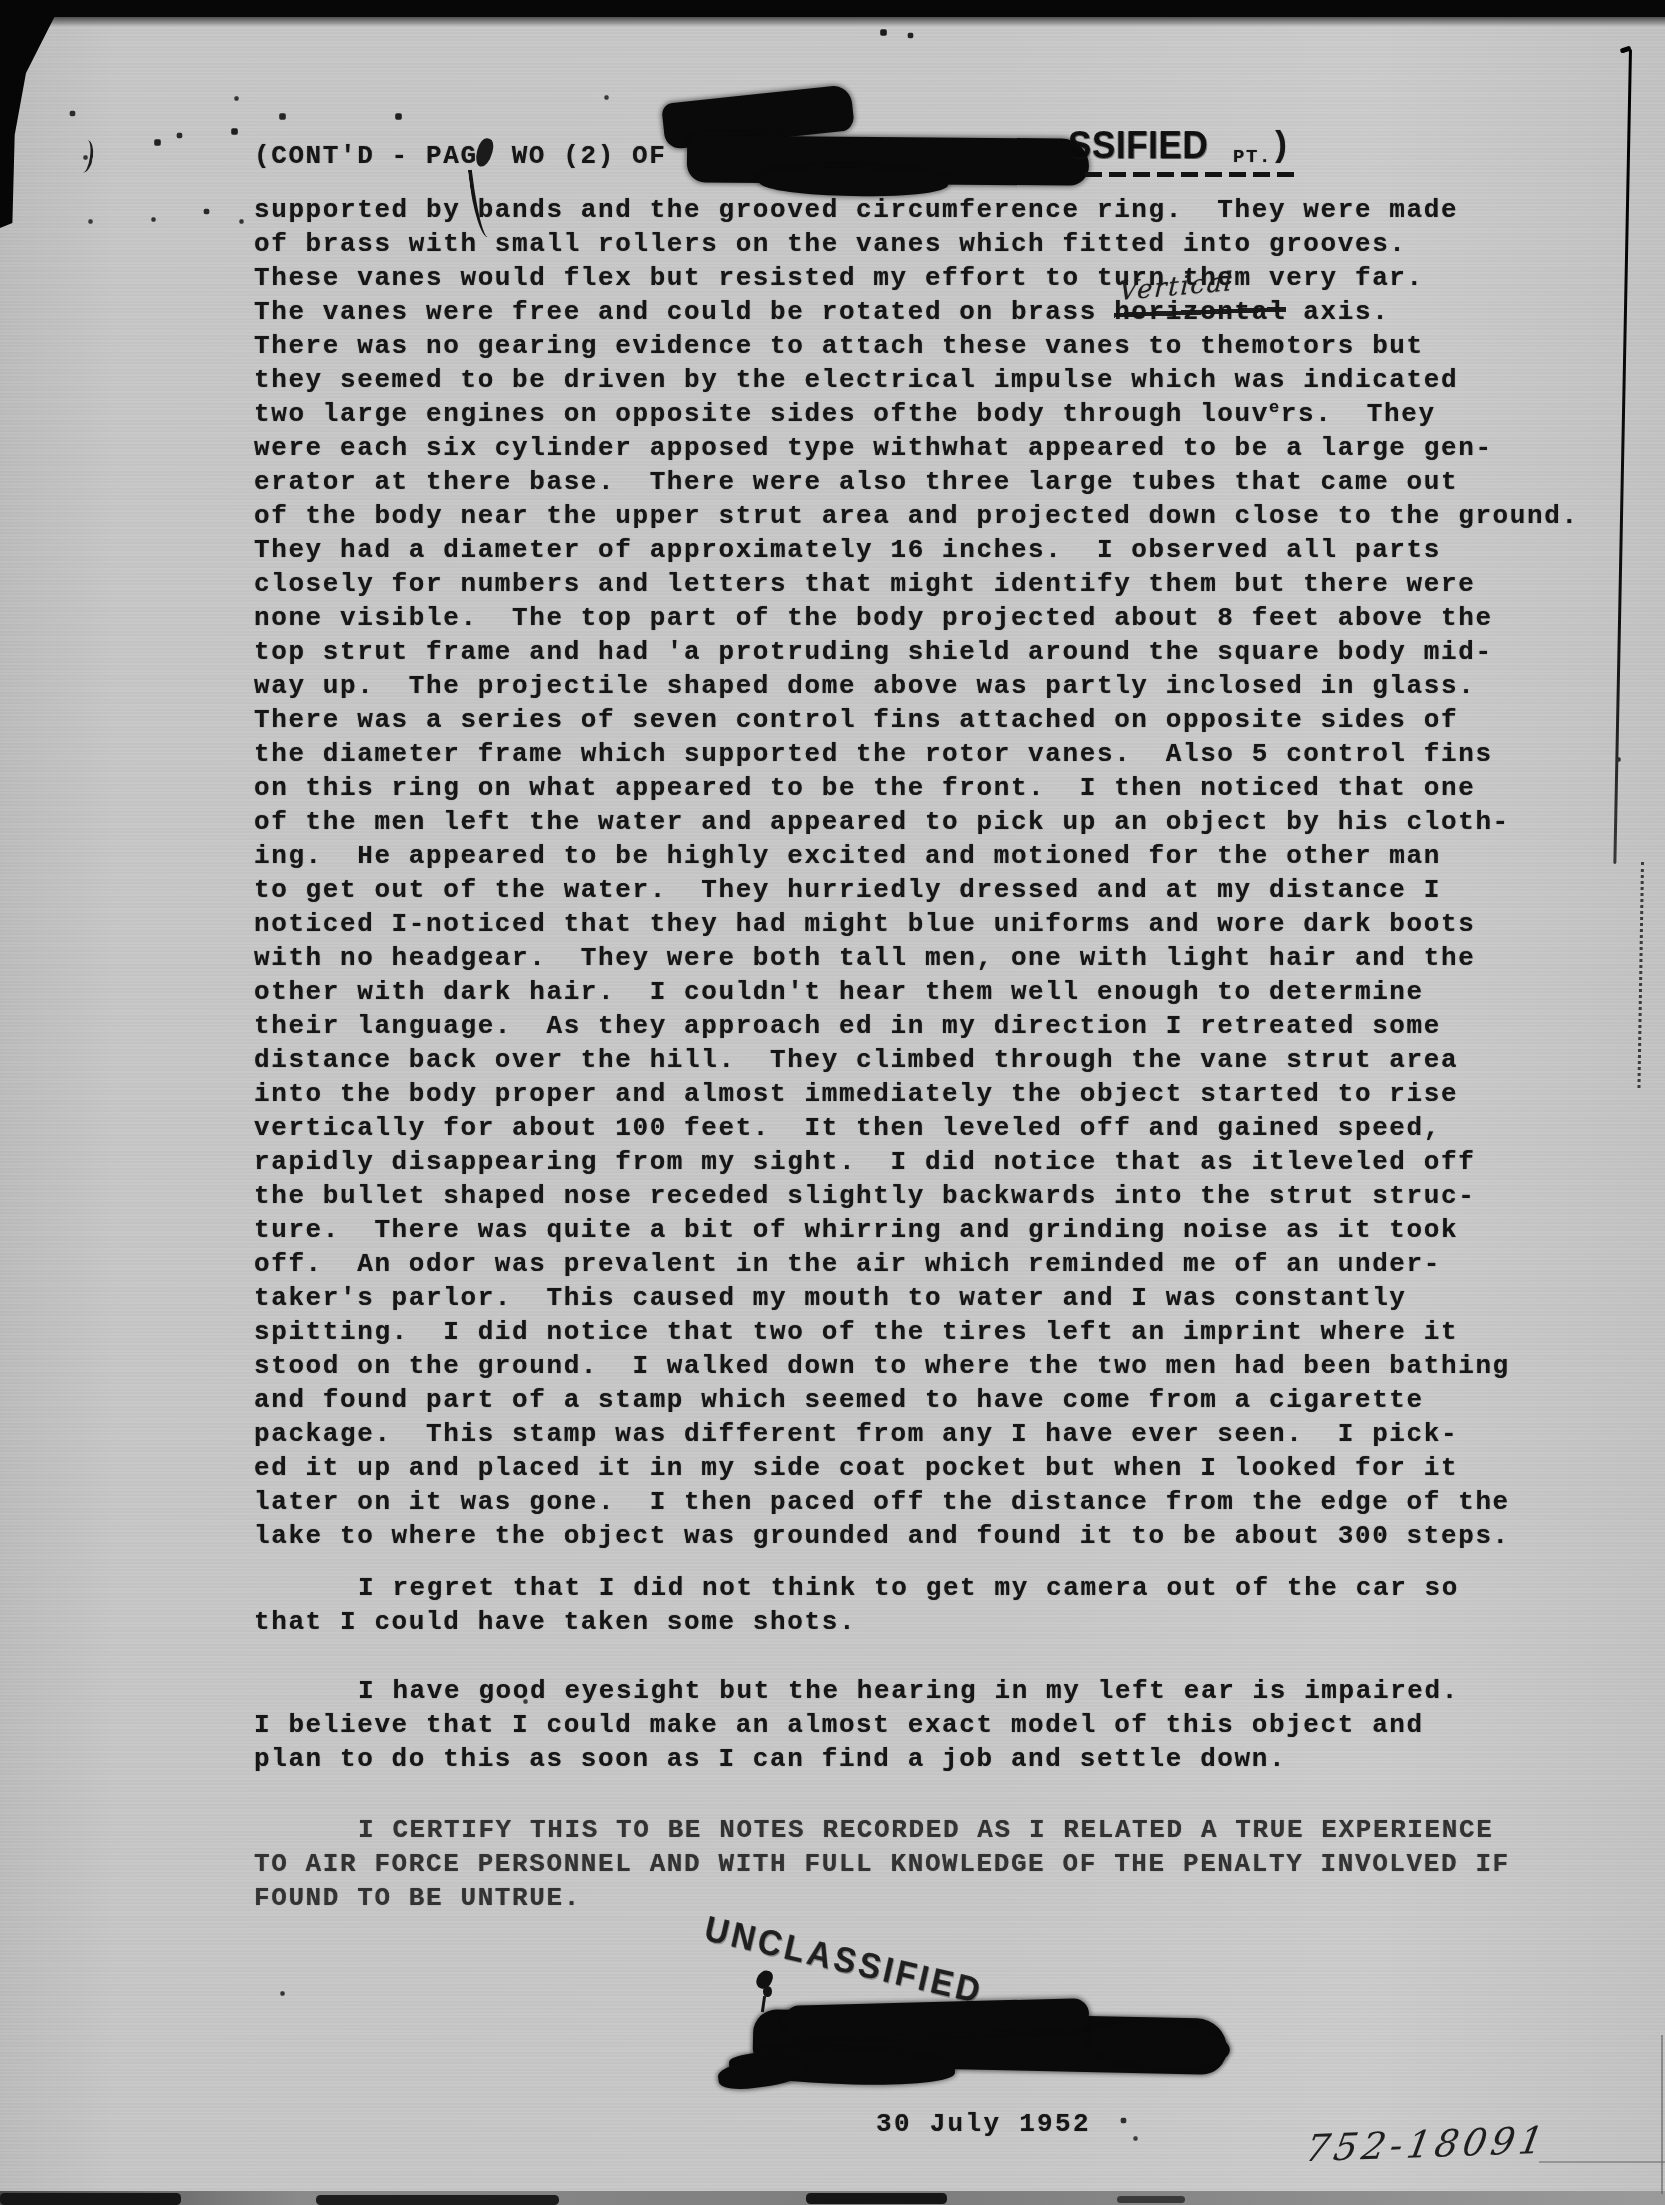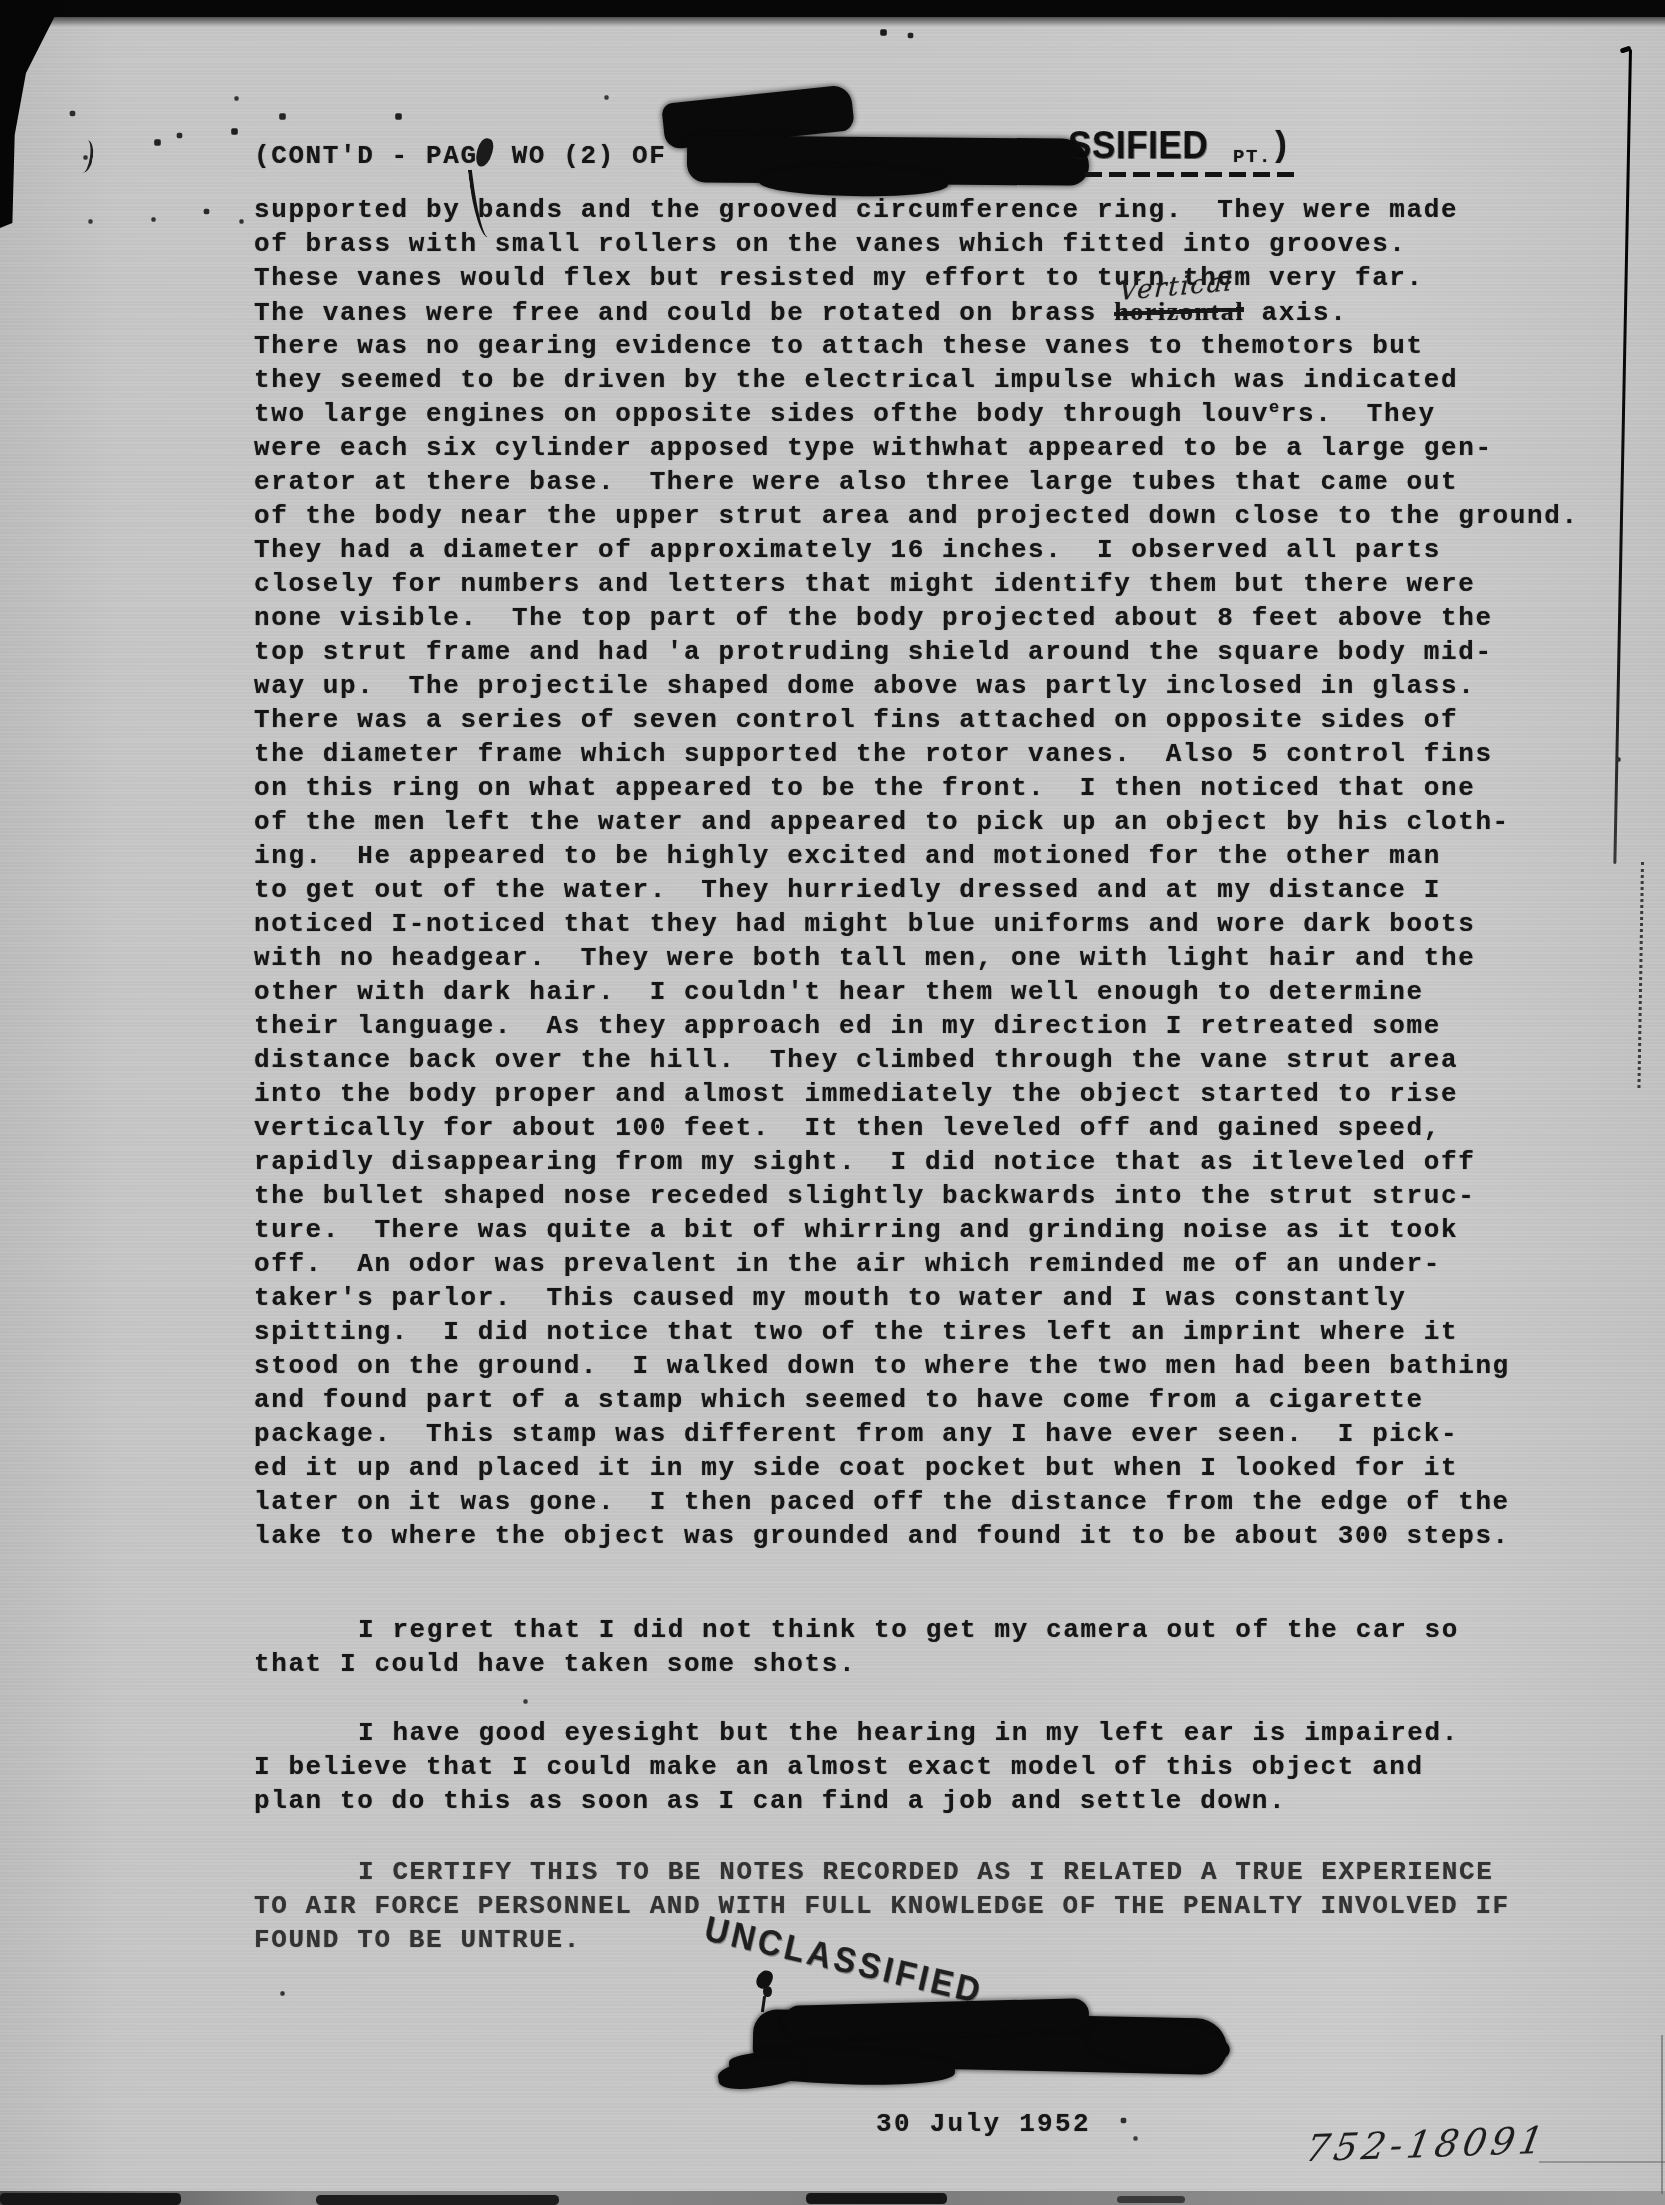--- a/index.html
+++ b/index.html
@@ -48,26 +48,26 @@
     text-shadow:1.1px 0.6px 0 rgba(25,25,25,.45), -0.6px 0.6px 0 rgba(25,25,25,.35);}
   .stamp-underline{position:absolute;left:1085px;top:172px;width:210px;height:5.1px;
     background:repeating-linear-gradient(90deg,#131313 0 17px,rgba(0,0,0,0) 17px 24px);}
   .hdr-pt{position:absolute;left:1233px;top:146px;font-size:19px;}
   .hdr-paren{position:absolute;left:1270px;top:127px;font-size:35px;}
 
   
   .body-text{position:absolute;left:254px;top:193px;width:1326px;font-size:26px;}
   .para{margin:0;}
   .para + .para{margin-top:35px;}
-  .body-text .para:nth-child(2){margin-top:60px;}
+  .body-text .para:nth-child(2){margin-top:18px;}
   .body-text .para:nth-child(4){margin-top:37px;color:#232323;opacity:.9;}
   .line{white-space:pre;height:34px;line-height:34px;}
   .line.indent{padding-left:104px;}
   .strike-wrap{position:relative;display:inline-block;}
-  .strike{background-image:linear-gradient(178deg, rgba(0,0,0,0) 44%, #1c1c1c 44% 57%, rgba(0,0,0,0) 57%);font-family:Liberation Serif, serif;}
+  .strike{background-image:linear-gradient(178deg, rgba(0,0,0,0) 44%, #1c1c1c 44% 57%, rgba(0,0,0,0) 57%);}
   .hand-note{position:absolute;left:4.5px;top:-26px;font-family:"DejaVu Serif","Liberation Serif",serif;
     font-style:italic;font-weight:normal;font-size:26px;letter-spacing:1.7px;color:#1d1d1d;
     transform:rotate(-5deg) skewX(-8deg);white-space:pre;}
   .sup{display:inline-block;font-size:17px;transform:translateY(-9px);}
 
   
   .unclassified{position:absolute;left:710px;top:1908px;font-family:"Liberation Sans","DejaVu Sans",sans-serif;
     font-weight:bold;font-size:33px;letter-spacing:3.4px;color:rgba(18,18,18,.85);
     transform:rotate(13deg) scaleY(1.08);transform-origin:left top;
     text-shadow:1.1px 1.1px 0 rgba(30,30,30,.35), -0.6px 0 0 rgba(30,30,30,.3);}

